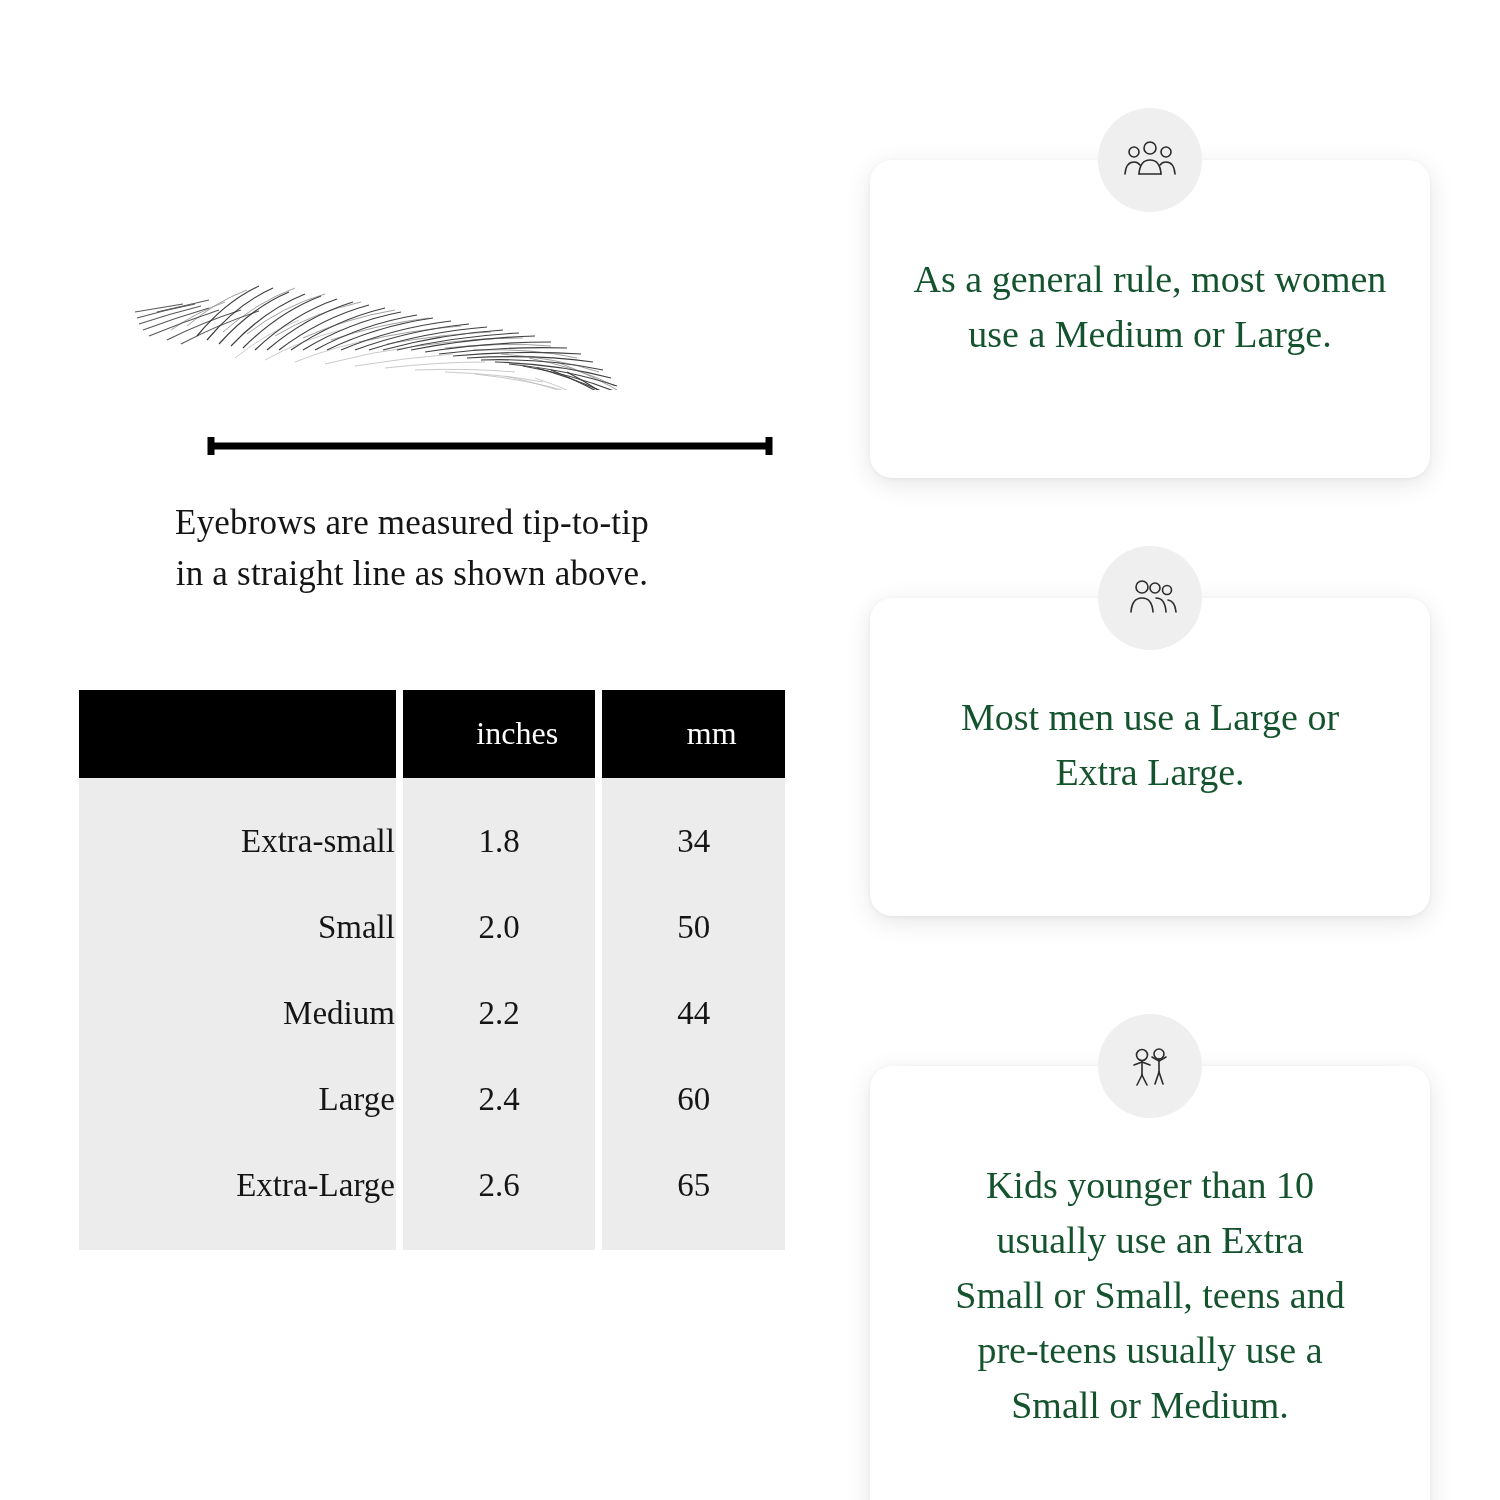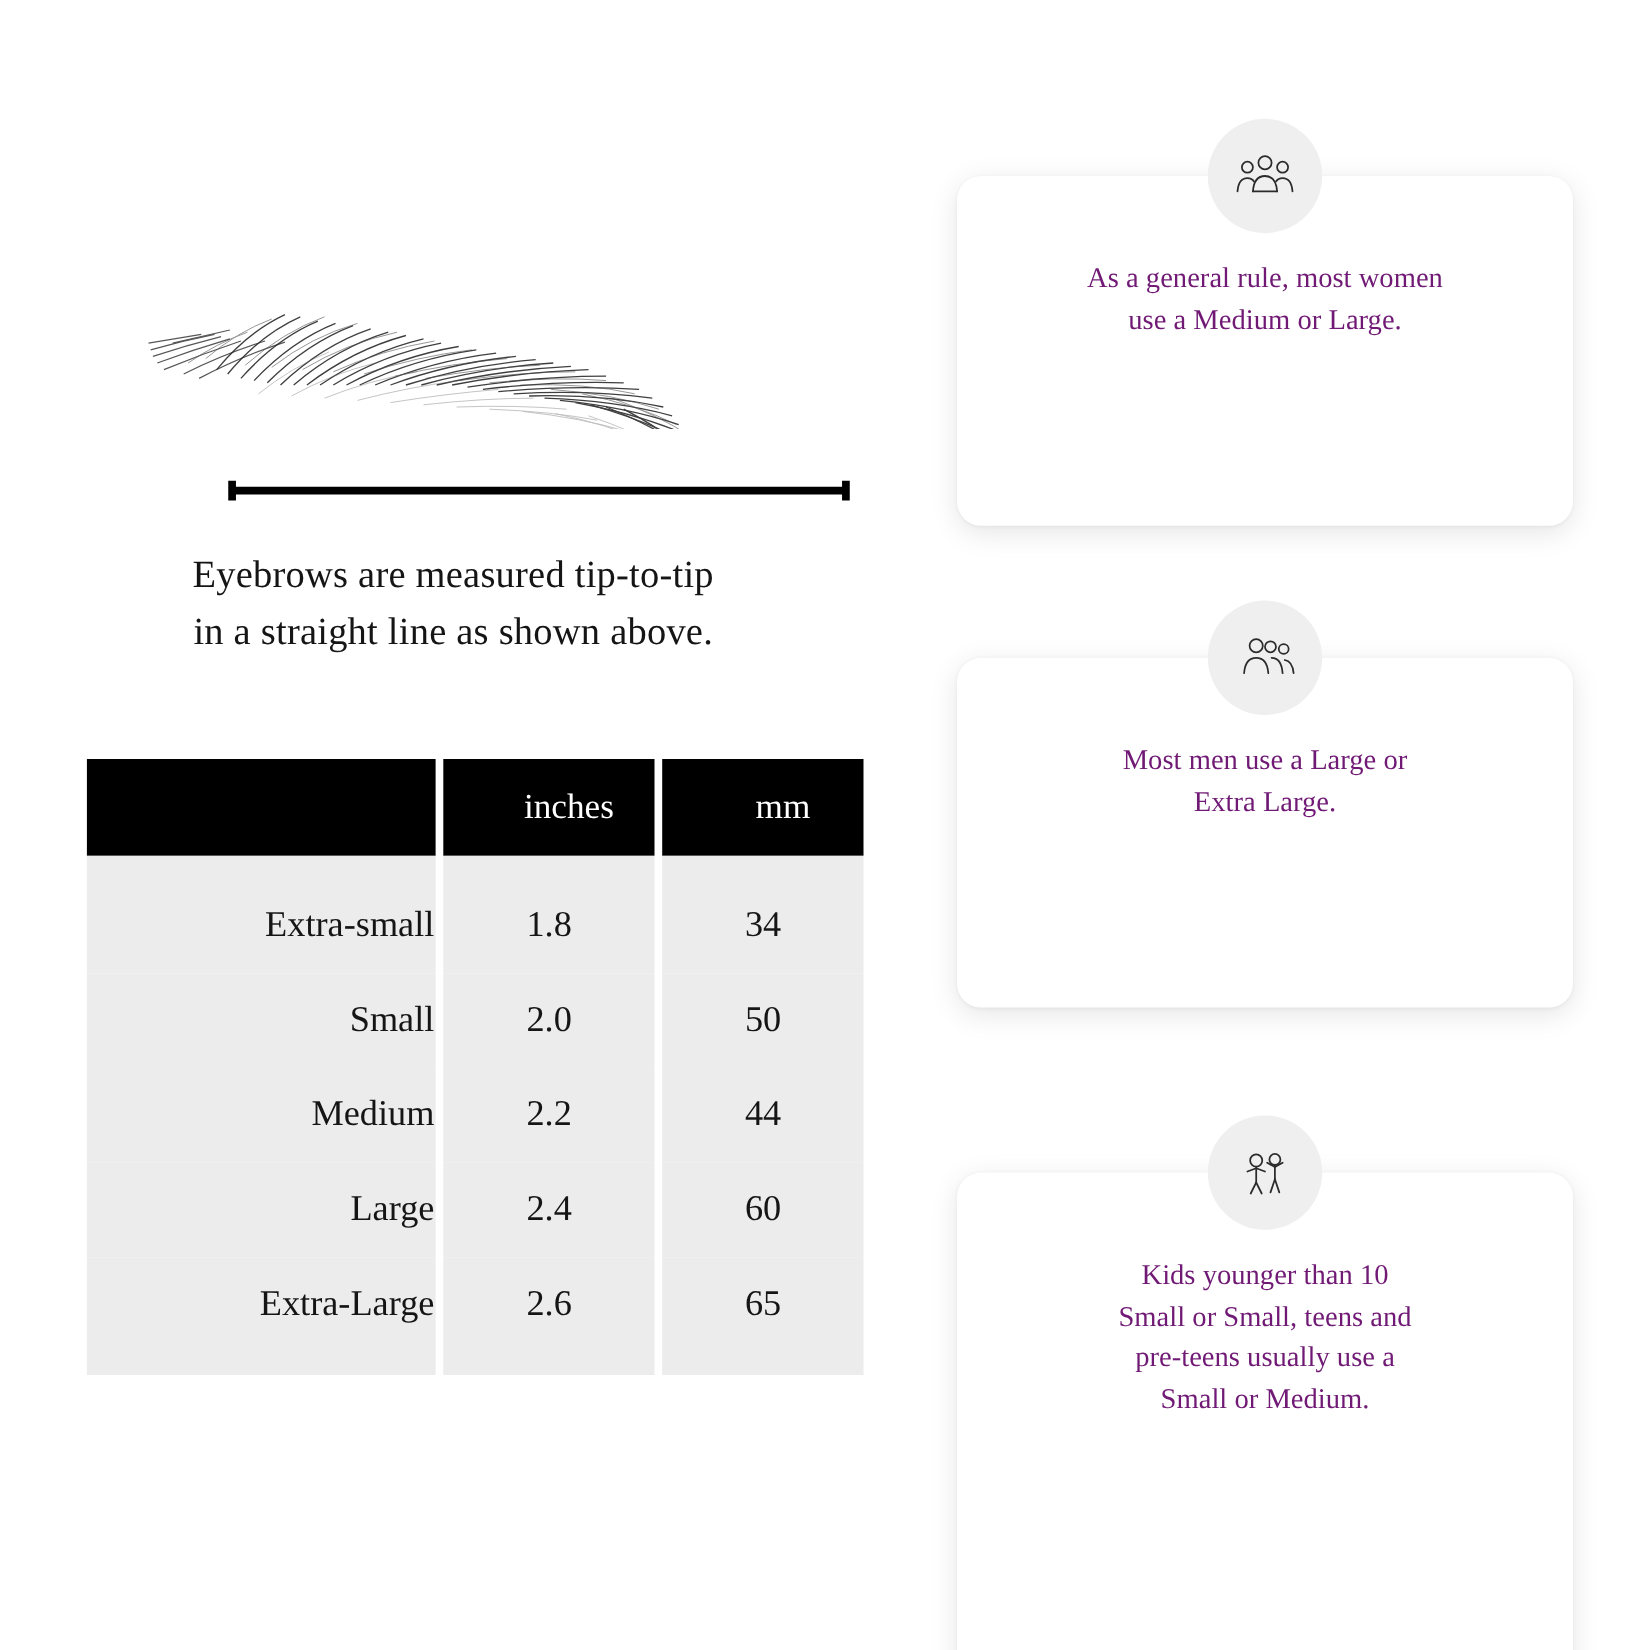--- a/index.html
+++ b/index.html
@@ -114,23 +114,24 @@
     background: #ffffff;
     border-radius: 22px;
     box-shadow: 0 6px 26px rgba(0,0,0,0.10), 0 1px 4px rgba(0,0,0,0.05);
     padding: 74px 40px 44px 40px;
     margin-bottom: 120px;
     text-align: center;
   }
   .note-card:last-child { margin-bottom: 0; }
 
   .note-text {
-    font-size: 26px;
+    font-size: 38px;
     line-height: 1.45;
-    color: #701a75;
+    color: #14532d;
+    margin-top: 18px;
   }
 
   .icon-badge {
     position: absolute;
     top: -52px;
     left: 50%;
     transform: translateX(-50%);
     width: 104px;
     height: 104px;
     border-radius: 50%;
@@ -328,20 +329,21 @@
           <path d="M18 34 l5 10"></path>
           <circle cx="35" cy="13" r="5"></circle>
           <path d="M35 18 v13"></path>
           <path d="M28 16 l7 4 l7 -4"></path>
           <path d="M35 31 l-4 12"></path>
           <path d="M35 31 l4 12"></path>
         </svg>
       </div>
       <div class="note-text">
         <div>Kids younger than 10</div>
+        <div>usually use an Extra</div>
         <div>Small or Small, teens and</div>
         <div>pre-teens usually use a</div>
         <div>Small or Medium.</div>
       </div>
     </div>
 
   </div>
 </div>
 
 </body></html>

